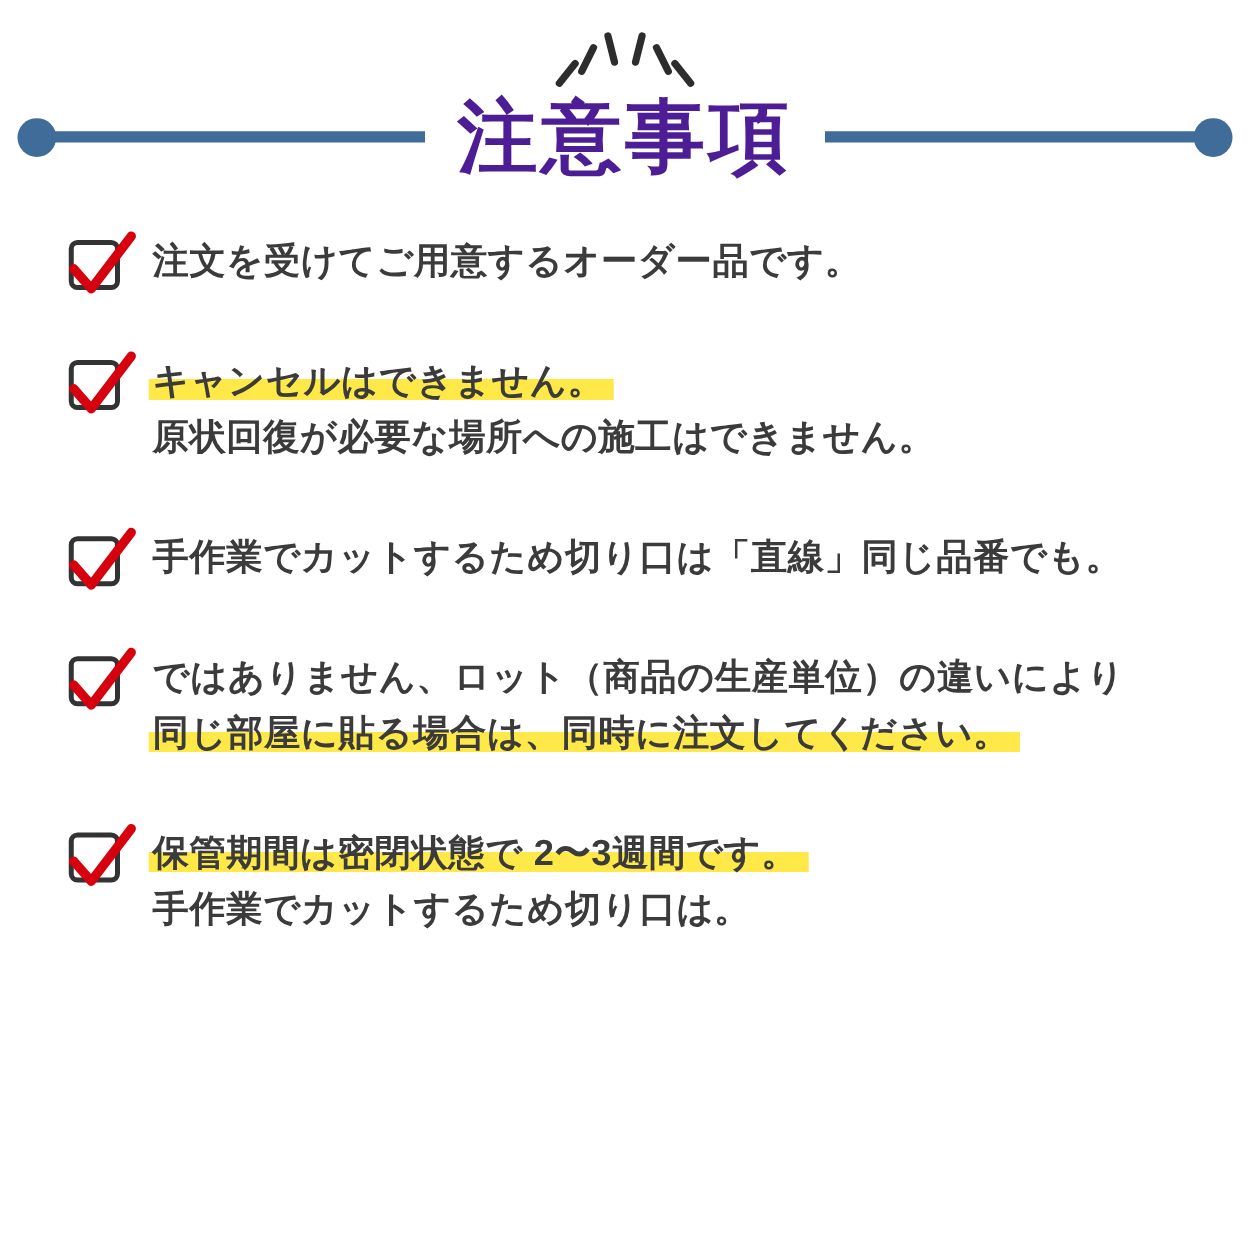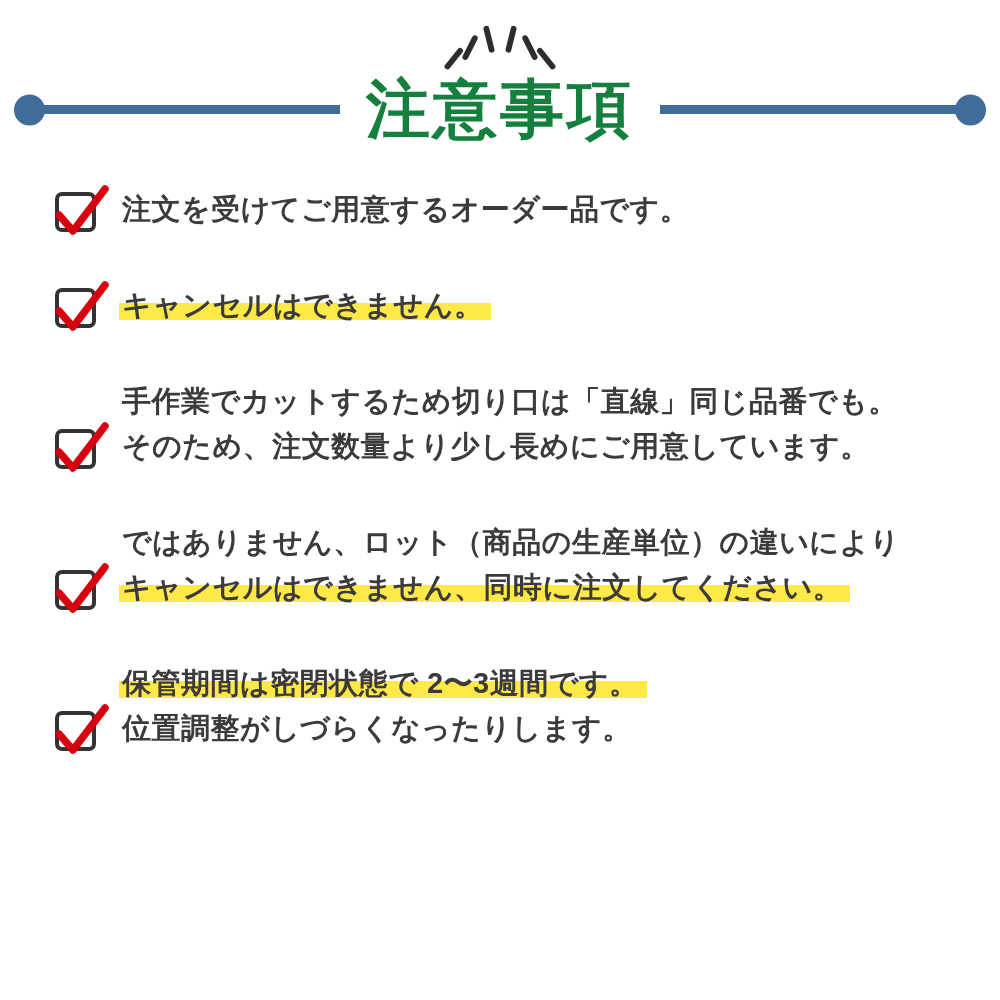--- a/index.html
+++ b/index.html
@@ -34,31 +34,31 @@
     height: 31px;
     border-radius: 50%;
     background: #3f6c99;
   }
   .connector.left .dot  { left: -4px;  transform: translateY(-50%); }
   .connector.right .dot { right: -4px; transform: translateY(-50%); }
 
   .page-title {
     font-size: 64px;
     font-weight: 900;
-    color: #15803d;
+    color: #4c1d95;
     letter-spacing: 3px;
     line-height: 1.05;
     white-space: nowrap;
   }
 
   
   .list { margin-top: 44px; padding: 0 40px 0 55px; }
   .item {
     display: flex;
-    align-items: flex-end;
+    align-items: flex-start;
     gap: 26px;
     margin-bottom: 51px;
   }
   .item:last-child { margin-bottom: 0; }
 
   .checkbox {
     position: relative;
     width: 41px;
     height: 40px;
     border: 4px solid #333333;
@@ -131,52 +131,52 @@
   </div>
 
   <div class="item">
     <div class="checkbox">
       <svg viewBox="0 0 60 60">
           <path d="M7 35 L21 51 L53 9" stroke="#d7000f" stroke-width="7.5" fill="none" stroke-linecap="round" stroke-linejoin="round"></path>
         </svg>
     </div>
     <div class="lines">
       <div class="line"><span class="hl">キャンセルはできません。</span></div>
+      <div class="line"><span>原状回復が必要な場所への施工はできません。</span></div>
     </div>
   </div>
 
   <div class="item">
     <div class="checkbox">
       <svg viewBox="0 0 60 60">
           <path d="M7 35 L21 51 L53 9" stroke="#d7000f" stroke-width="7.5" fill="none" stroke-linecap="round" stroke-linejoin="round"></path>
         </svg>
     </div>
     <div class="lines">
       <div class="line"><span>手作業でカットするため切り口は「直線」同じ品番でも。</span></div>
-      <div class="line"><span>そのため、注文数量より少し長めにご用意しています。</span></div>
     </div>
   </div>
 
   <div class="item">
     <div class="checkbox">
       <svg viewBox="0 0 60 60">
           <path d="M7 35 L21 51 L53 9" stroke="#d7000f" stroke-width="7.5" fill="none" stroke-linecap="round" stroke-linejoin="round"></path>
         </svg>
     </div>
     <div class="lines">
       <div class="line"><span>ではありません、ロット（商品の生産単位）の違いにより</span></div>
-      <div class="line"><span class="hl">キャンセルはできません、同時に注文してください。</span></div>
+      <div class="line"><span class="hl">同じ部屋に貼る場合は、同時に注文してください。</span></div>
     </div>
   </div>
 
   <div class="item">
     <div class="checkbox">
       <svg viewBox="0 0 60 60">
           <path d="M7 35 L21 51 L53 9" stroke="#d7000f" stroke-width="7.5" fill="none" stroke-linecap="round" stroke-linejoin="round"></path>
         </svg>
     </div>
     <div class="lines">
       <div class="line"><span class="hl">保管期間は密閉状態で 2〜3週間です。</span></div>
-      <div class="line"><span>位置調整がしづらくなったりします。</span></div>
+      <div class="line"><span>手作業でカットするため切り口は。</span></div>
     </div>
   </div>
 
 </div>
 
 </body></html>

